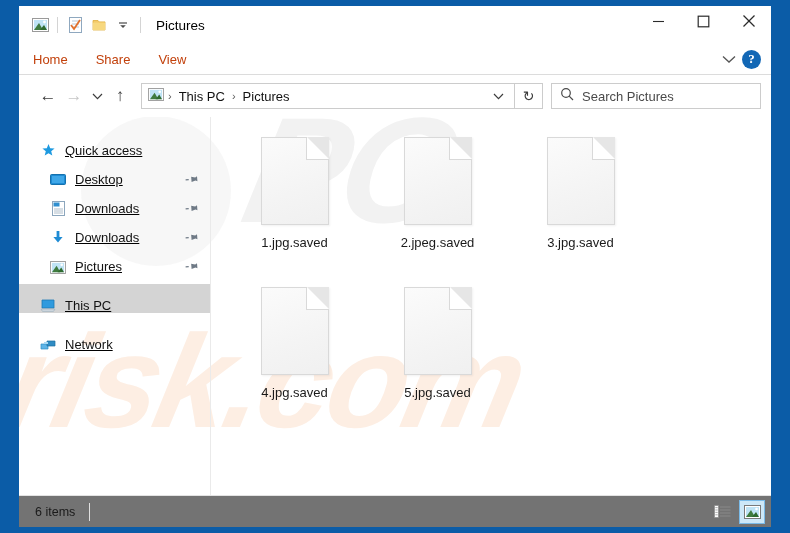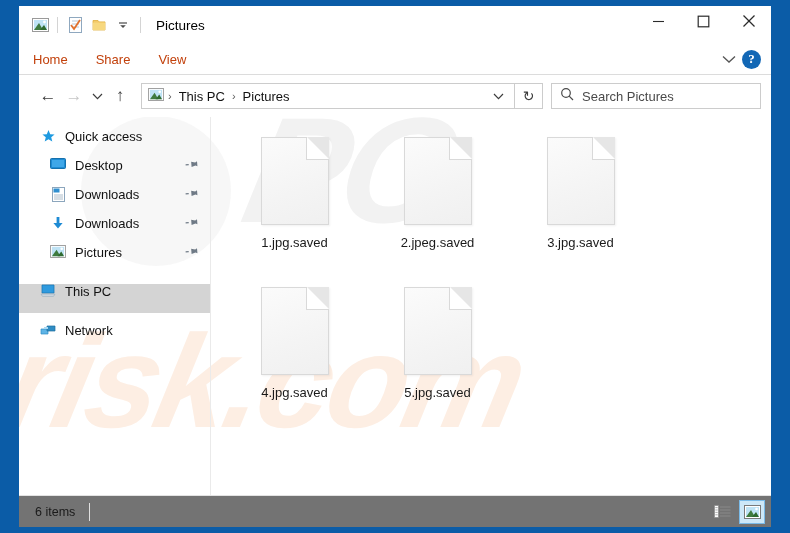--- a/index.html
+++ b/index.html
@@ -233,23 +233,24 @@
     width: 192px;
     flex: 0 0 192px;
     background: transparent;
     padding-top: 12px;
     border-right: 1px solid #eaeaea;
     position: relative;
   }
   .nav-row {
     height: 29px;
     display: flex;
-    align-items: flex-start;
+    align-items: flex-end;
     padding-right: 12px;
     position: relative;
+    text-decoration: underline;
   }
   .nav-row.selected { background: #d4d4d4; }
   .nav-ind { width: 18px; flex: 0 0 18px; }
   .nav-icon {
     width: 22px; flex: 0 0 22px;
     display: flex; align-items: center; justify-content: center;
   }
   .nav-icon.indent { margin-left: 10px; }
   .nav-label {
     font-size: 13px;

